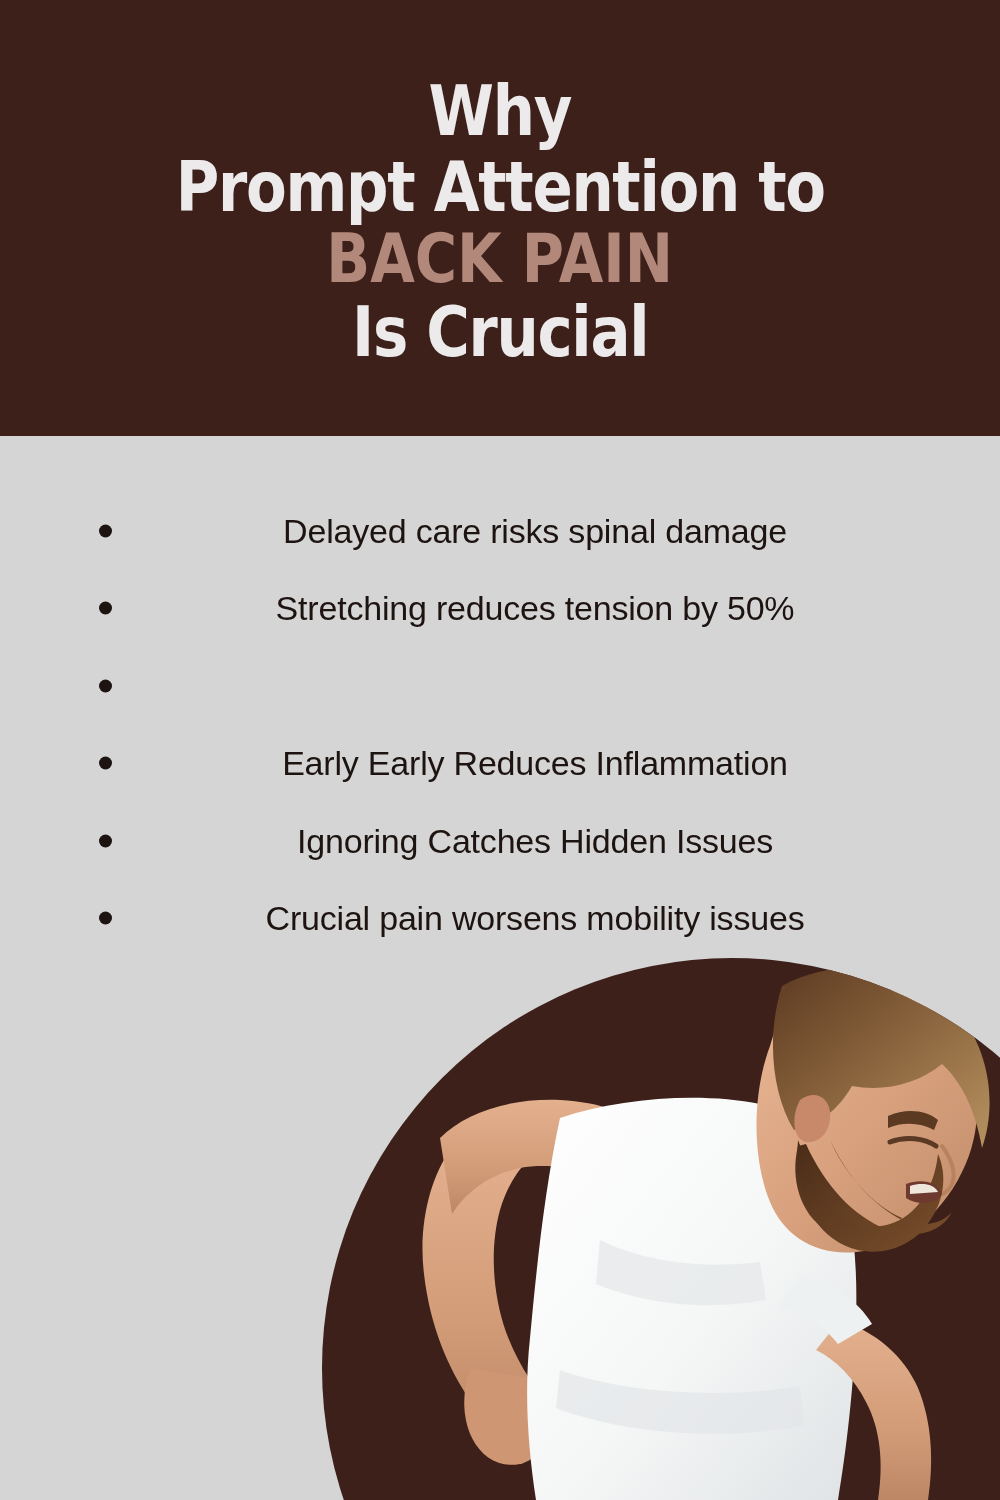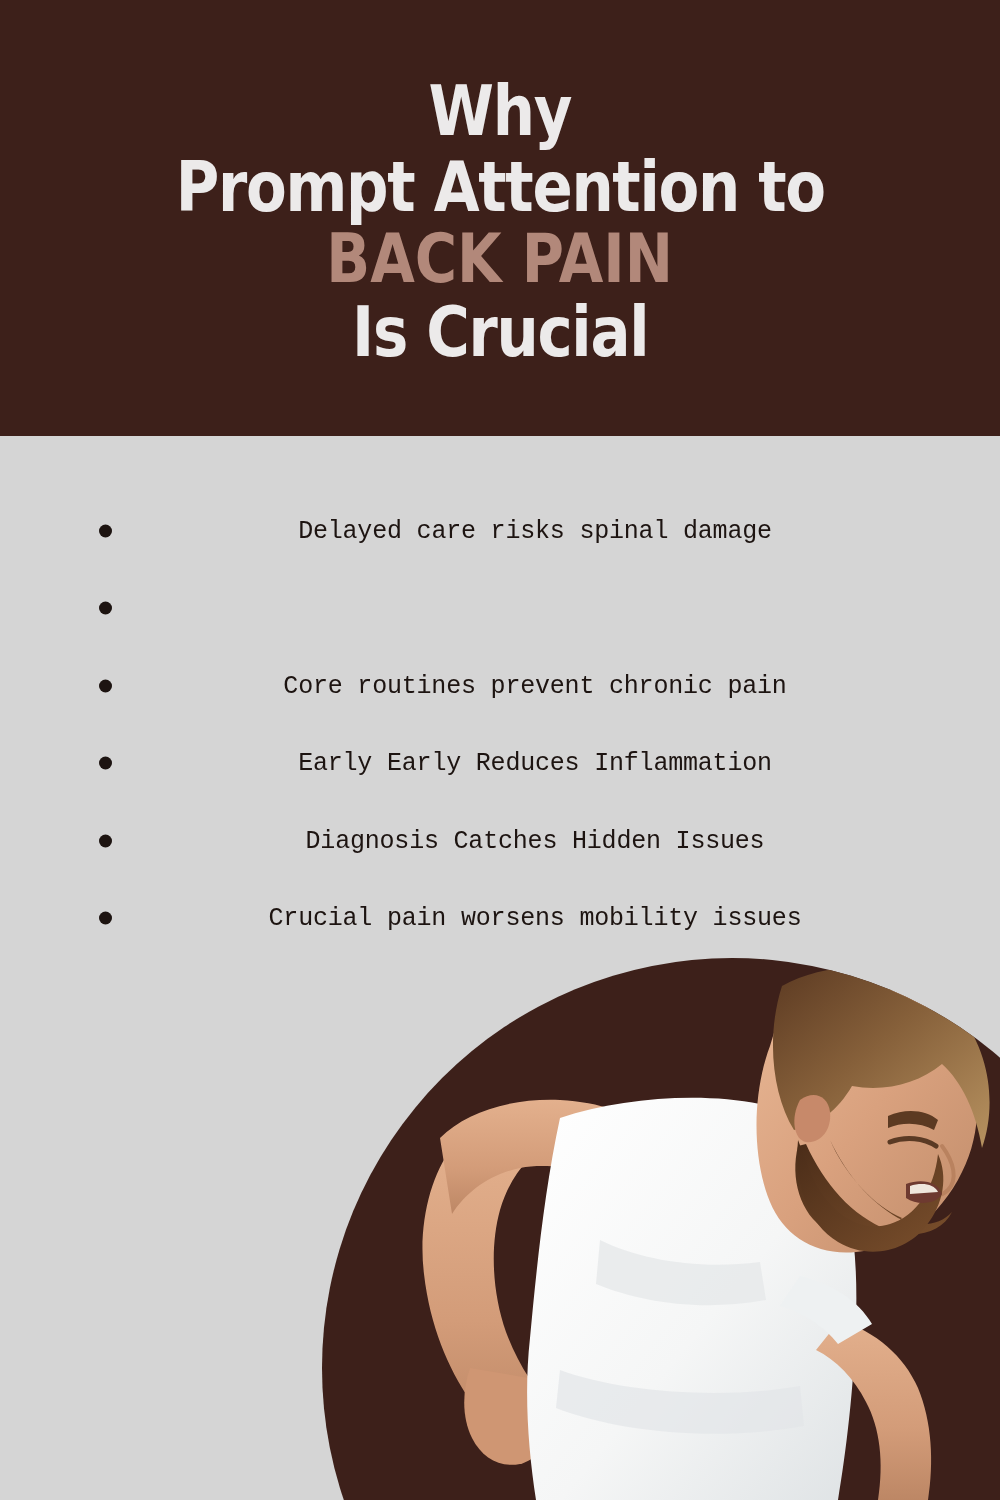--- a/index.html
+++ b/index.html
@@ -89,23 +89,23 @@
     height: 13px;
     border-radius: 50%;
     background: #1d1411;
   }
 
   .bullet-text {
     position: absolute;
     left: 150px;
     right: 80px;
     text-align: center;
-    font-family: Liberation Mono, monospace;
+    font-family: Liberation Sans, sans-serif;
     font-weight: 400;
-    font-size: 25px;
+    font-size: 34px;
     color: #1d1411;
     letter-spacing: -0.2px;
     white-space: nowrap;
     top: 50%;
     transform: translateY(-50%);
   }
 
   
   .photo-region {
     position: absolute;
@@ -148,35 +148,35 @@
 
   <div class="bullet-list">
 
     <div class="bullet-row">
       <span class="bullet-dot"></span>
       <span class="bullet-text">Delayed care risks spinal damage</span>
     </div>
 
     <div class="bullet-row">
       <span class="bullet-dot"></span>
-    </div>
-
-    <div class="bullet-row">
-      <span class="bullet-dot"></span>
-      <span class="bullet-text">Core routines prevent chronic pain</span>
+      <span class="bullet-text">Stretching reduces tension by 50%</span>
+    </div>
+
+    <div class="bullet-row">
+      <span class="bullet-dot"></span>
     </div>
 
     <div class="bullet-row">
       <span class="bullet-dot"></span>
       <span class="bullet-text">Early Early Reduces Inflammation</span>
     </div>
 
     <div class="bullet-row">
       <span class="bullet-dot"></span>
-      <span class="bullet-text">Diagnosis Catches Hidden Issues</span>
+      <span class="bullet-text">Ignoring Catches Hidden Issues</span>
     </div>
 
     <div class="bullet-row">
       <span class="bullet-dot"></span>
       <span class="bullet-text">Crucial pain worsens mobility issues</span>
     </div>
 
   </div>
 
   <div class="brown-circle"></div>

